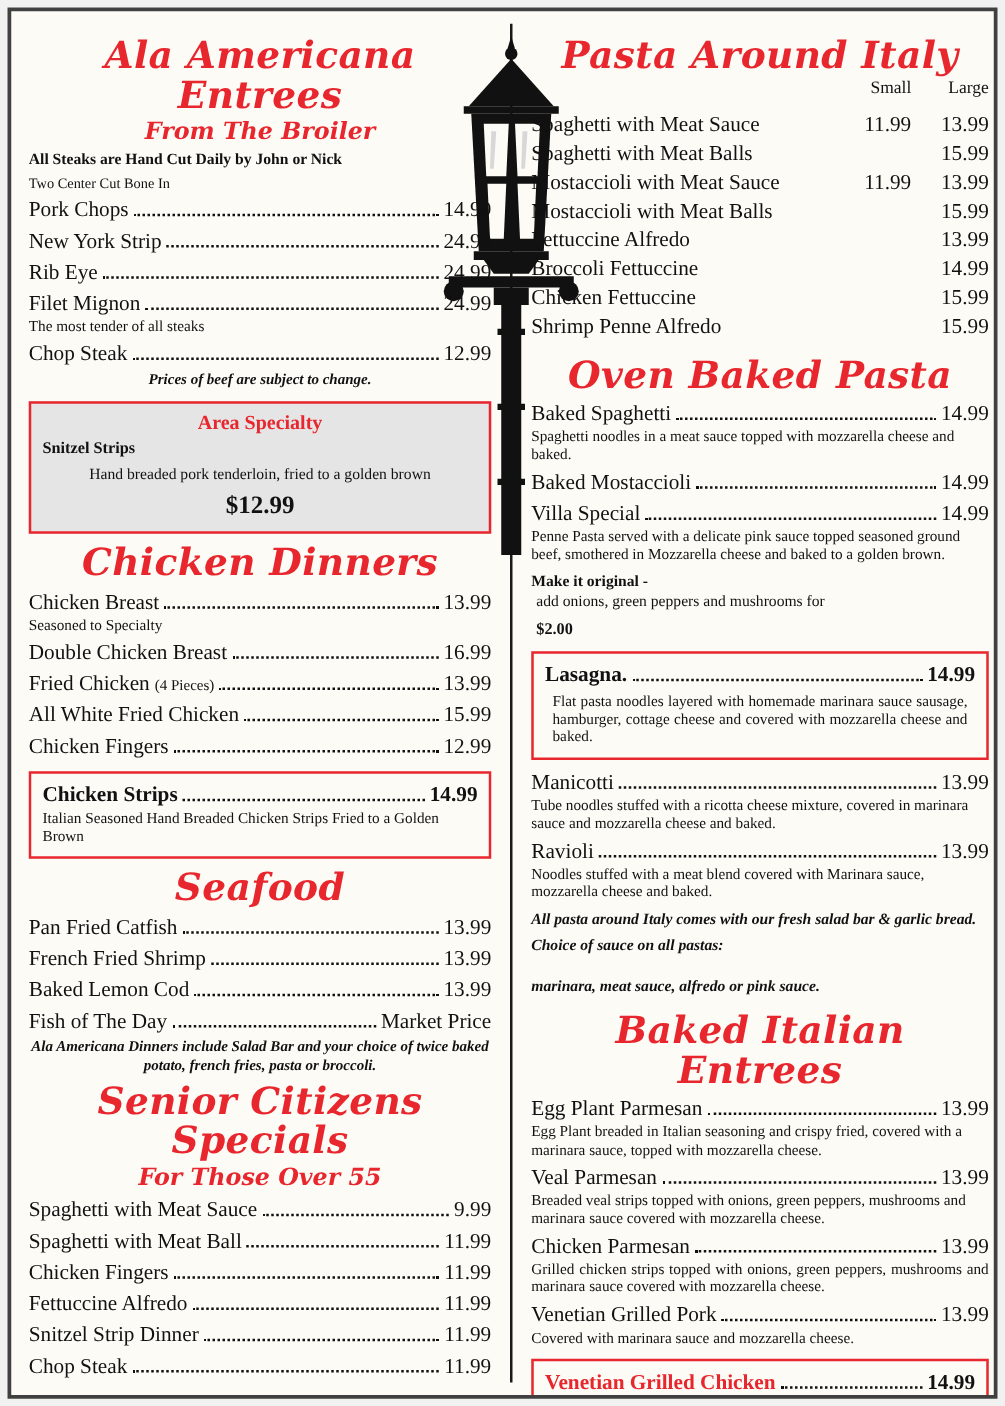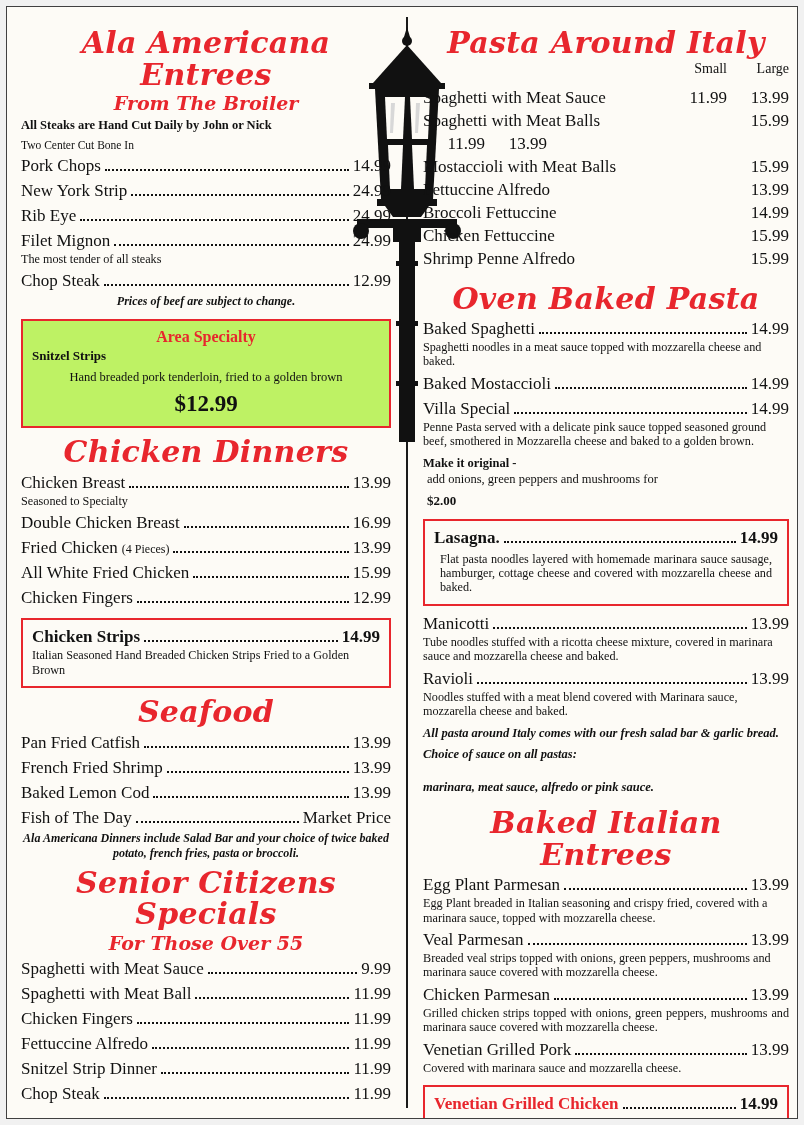--- a/index.html
+++ b/index.html
@@ -7,21 +7,21 @@
     width:804px;height:1125px;
     background:#f1f1f1;
     font-family:"Liberation Serif", serif;
     color:#111;
   }
   .menu{
     position:relative;
     width:792px;height:1113px;
     margin:6px auto;
     background:#fdfbf6;
-    border:1px solid #404040;
+    border:3px solid #404040;
     box-sizing:border-box;
     overflow:hidden;
   }
   .col{
     position:absolute;
     top:0;
     box-sizing:border-box;
   }
   .col-left{left:14px;width:370px;padding-top:20px;}
   .col-right{left:416px;width:366px;padding-top:20px;}
@@ -95,21 +95,21 @@
   }
   .desc.just{text-align:justify;}
 
   
   .box{
     border:2.5px solid #e8262d;
     margin:10px 0 8px 0;
     padding:7px 9px 9px 9px;
     box-sizing:border-box;
   }
-  .box.pink{background:#bef264;}
+  .box.pink{background:#e5e5e5;}
   .box-title{
     text-align:center;
     color:#e8262d;
     font-weight:bold;
     font-size:16px;
     margin:0 0 2px 0;
   }
   .box-sub{
     text-align:left;
     font-weight:bold;
@@ -117,21 +117,21 @@
     margin:0 0 6px 0;
   }
   .box-desc{
     text-align:center;
     font-size:12.5px;
     margin:0 0 6px 0;
   }
   .box-price{
     text-align:center;
     font-weight:bold;
-    font-size:23px;
+    font-size:20px;
     margin:0;
   }
   .box-row{
     display:flex;align-items:baseline;font-weight:bold;font-size:17px;
   }
   .box-row .dots{flex:1;border-bottom:2.5px dotted #111;margin:0 4px 5px 4px;}
 
   
   .pasta-head{
     display:flex;justify-content:flex-end;font-size:14px;margin-bottom:11px;
@@ -357,20 +357,21 @@
       <span class="name">Spaghetti with Meat Sauce</span>
       <span class="small">11.99</span>
       <span class="large">13.99</span>
     </div>
     <div class="pasta-row">
       <span class="name">Spaghetti with Meat Balls</span>
       <span class="small"></span>
       <span class="large">15.99</span>
     </div>
     <div class="pasta-row">
+      <span class="name">Mostaccioli with Meat Sauce</span>
       <span class="small">11.99</span>
       <span class="large">13.99</span>
     </div>
     <div class="pasta-row">
       <span class="name">Mostaccioli with Meat Balls</span>
       <span class="small"></span>
       <span class="large">15.99</span>
     </div>
     <div class="pasta-row">
       <span class="name">Fettuccine Alfredo</span>

